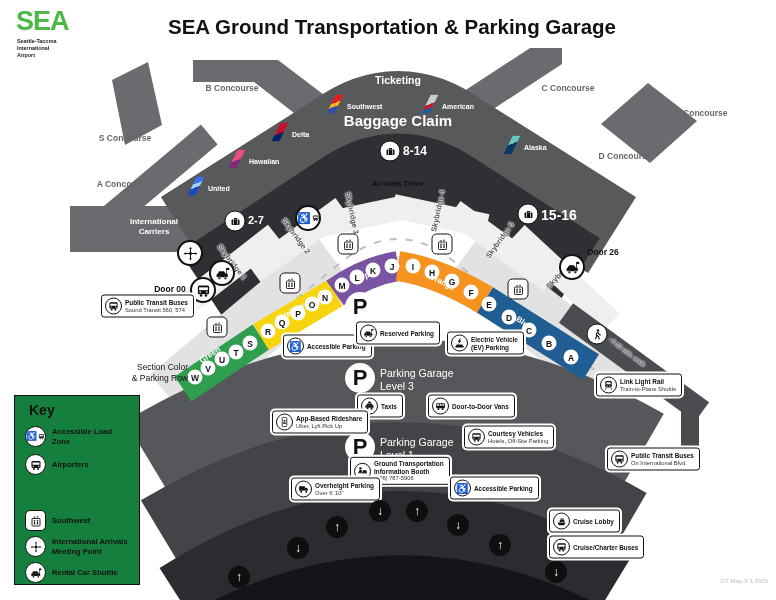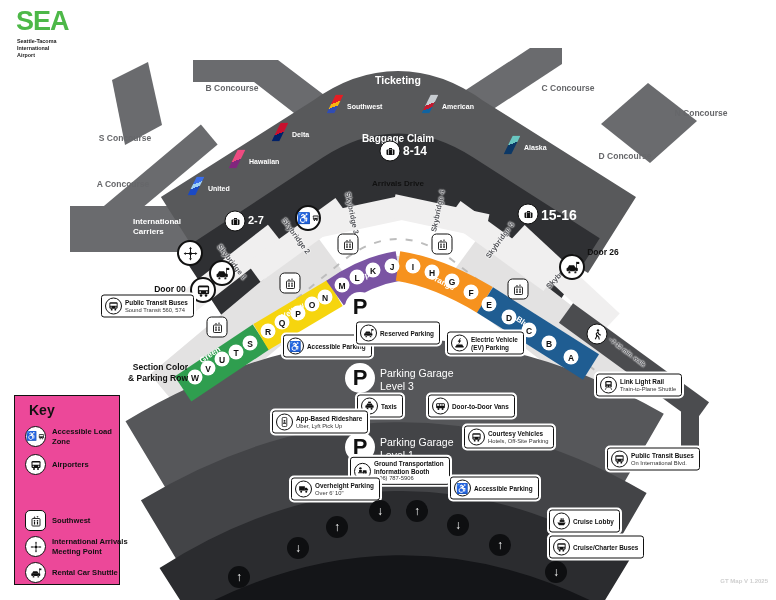--- a/index.html
+++ b/index.html
@@ -42,21 +42,21 @@
          font-size:22px;display:flex;align-items:center;justify-content:center;}
   .plvl{color:#fff;font-weight:normal;font-size:10.5px;line-height:1.2;white-space:nowrap;}
   
   .arrow{width:22px;height:22px;border-radius:50%;background:#0e0f11;color:#fff;font-weight:bold;
          font-size:12px;display:flex;align-items:center;justify-content:center;}
   
   .iaf{left:84px;top:253px;width:78px;height:28px;background:#fff;border:1.5px dashed #9a9a9a;
        display:flex;align-items:center;justify-content:center;text-align:center;
        font-weight:bold;font-size:7.6px;line-height:1.2;color:#111;}
   
-  .key{left:14px;top:395px;width:106px;height:190px;background:#ec4899;border:1.6px solid #111;box-sizing:border-box;}
+  .key{left:14px;top:395px;width:126px;height:190px;background:#15803d;border:1.6px solid #111;box-sizing:border-box;}
   .key h1{position:absolute;left:14px;top:6px;margin:0;font-size:14px;font-weight:bold;color:#111;}
   .kitem{position:absolute;left:10px;display:flex;align-items:center;gap:6px;}
   .kitem .klab{font-weight:bold;font-size:7.6px;line-height:1.25;color:#111;width:78px;}
   .footer{right:8px;top:578px;font-size:6px;color:#cfcfcf;font-weight:bold;}
 </style>
 </head>
 <body>
 
 <div id="stage">
 
@@ -195,31 +195,32 @@
     <path d="M 261,337 L 335,293" stroke="#f6d50e" stroke-width="30" fill="none"></path>
     <path d="M 335,293 Q 366,271 398,266" stroke="#7a54a3" stroke-width="30" fill="none"></path>
     <path d="M 398,266 Q 438,272 485,300" stroke="#f6921e" stroke-width="30" fill="none"></path>
     <path d="M 485,300 L 591,367" stroke="#1f5d92" stroke-width="30" fill="none"></path>
   </svg>
 
   <div class="abs logo">SEA</div>
   <div class="abs logosub">Seattle-Tacoma
 International
 Airport</div>
+  <div class="abs title">SEA Ground Transportation &amp; Parking Garage</div>
 
   <div class="abs ctr clabel" style="left:232px;top:88px">B Concourse</div>
   <div class="abs ctr clabel" style="left:568px;top:88px">C Concourse</div>
   <div class="abs ctr clabel" style="left:125px;top:138px">S Concourse</div>
   <div class="abs ctr clabel" style="left:123px;top:184px">A Concourse</div>
   <div class="abs ctr clabel" style="left:701px;top:113px">N Concourse</div>
   <div class="abs ctr clabel" style="left:625px;top:156px">D Concourse</div>
-  <div class="abs ctr wlabel" style="left:164px;top:227px;font-size:8px;width:62px;white-space:normal;line-height:1.2;text-align:left">International Carriers</div>
+  <div class="abs ctr wlabel" style="left:154px;top:227px;font-size:8px;width:62px;white-space:normal;line-height:1.2;text-align:center">International Carriers</div>
 
   <div class="abs ctr wlabel" style="left:398px;top:80px;font-size:10.5px">Ticketing</div>
-  <div class="abs ctr wlabel" style="left:398px;top:138px;font-size:10px">Baggage Claim</div>
+  <div class="abs ctr wlabel" style="left:398px;top:120px;font-size:15px">Baggage Claim</div>
   <div class="abs ctr blabel" style="left:398px;top:183px;font-size:8px">Arrivals Drive</div>
 
   <div class="abs ctr tail sw" style="left:335px;top:104px"></div>
   <div class="abs wlabel" style="left:347px;top:103px;font-size:7px">Southwest</div>
   <div class="abs ctr tail aa" style="left:430px;top:104px"></div>
   <div class="abs wlabel" style="left:442px;top:103px;font-size:7px">American</div>
   <div class="abs ctr tail dl" style="left:280px;top:132px"></div>
   <div class="abs wlabel" style="left:292px;top:131px;font-size:7px">Delta</div>
   <div class="abs ctr tail ha" style="left:237px;top:159px"></div>
   <div class="abs wlabel" style="left:249px;top:158px;font-size:7px">Hawaiian</div>
@@ -339,21 +340,21 @@
   <div class="abs ctr letter" style="left:413px;top:266px">I</div>
   <div class="abs ctr letter" style="left:432px;top:272px">H</div>
   <div class="abs ctr letter" style="left:452px;top:281px">G</div>
   <div class="abs ctr letter" style="left:471px;top:292px">F</div>
   <div class="abs ctr letter" style="left:489px;top:304px">E</div>
   <div class="abs ctr letter" style="left:509px;top:317px">D</div>
   <div class="abs ctr letter" style="left:529px;top:330px">C</div>
   <div class="abs ctr letter" style="left:549px;top:343px">B</div>
   <div class="abs ctr letter" style="left:571px;top:357px">A</div>
 
-  <div class="abs" style="left:100px;top:362px;width:88px;text-align:right;font-weight:bold;font-size:8.5px;line-height:1.35">
+  <div class="abs" style="left:100px;top:362px;width:88px;text-align:right;font-weight:normal;font-size:8.5px;line-height:1.35">
     <div>Section Color</div>
     <div>&amp; Parking Row</div>
   </div>
 
   <div class="abs ctr pcirc" style="left:360px;top:307px">P</div>
   <div class="abs plvl" style="left:380px;top:296px">
     <div>Parking Garage</div>
     <div>Level 4</div>
   </div>
   <div class="abs ctr pcirc" style="left:360px;top:378px">P</div>

